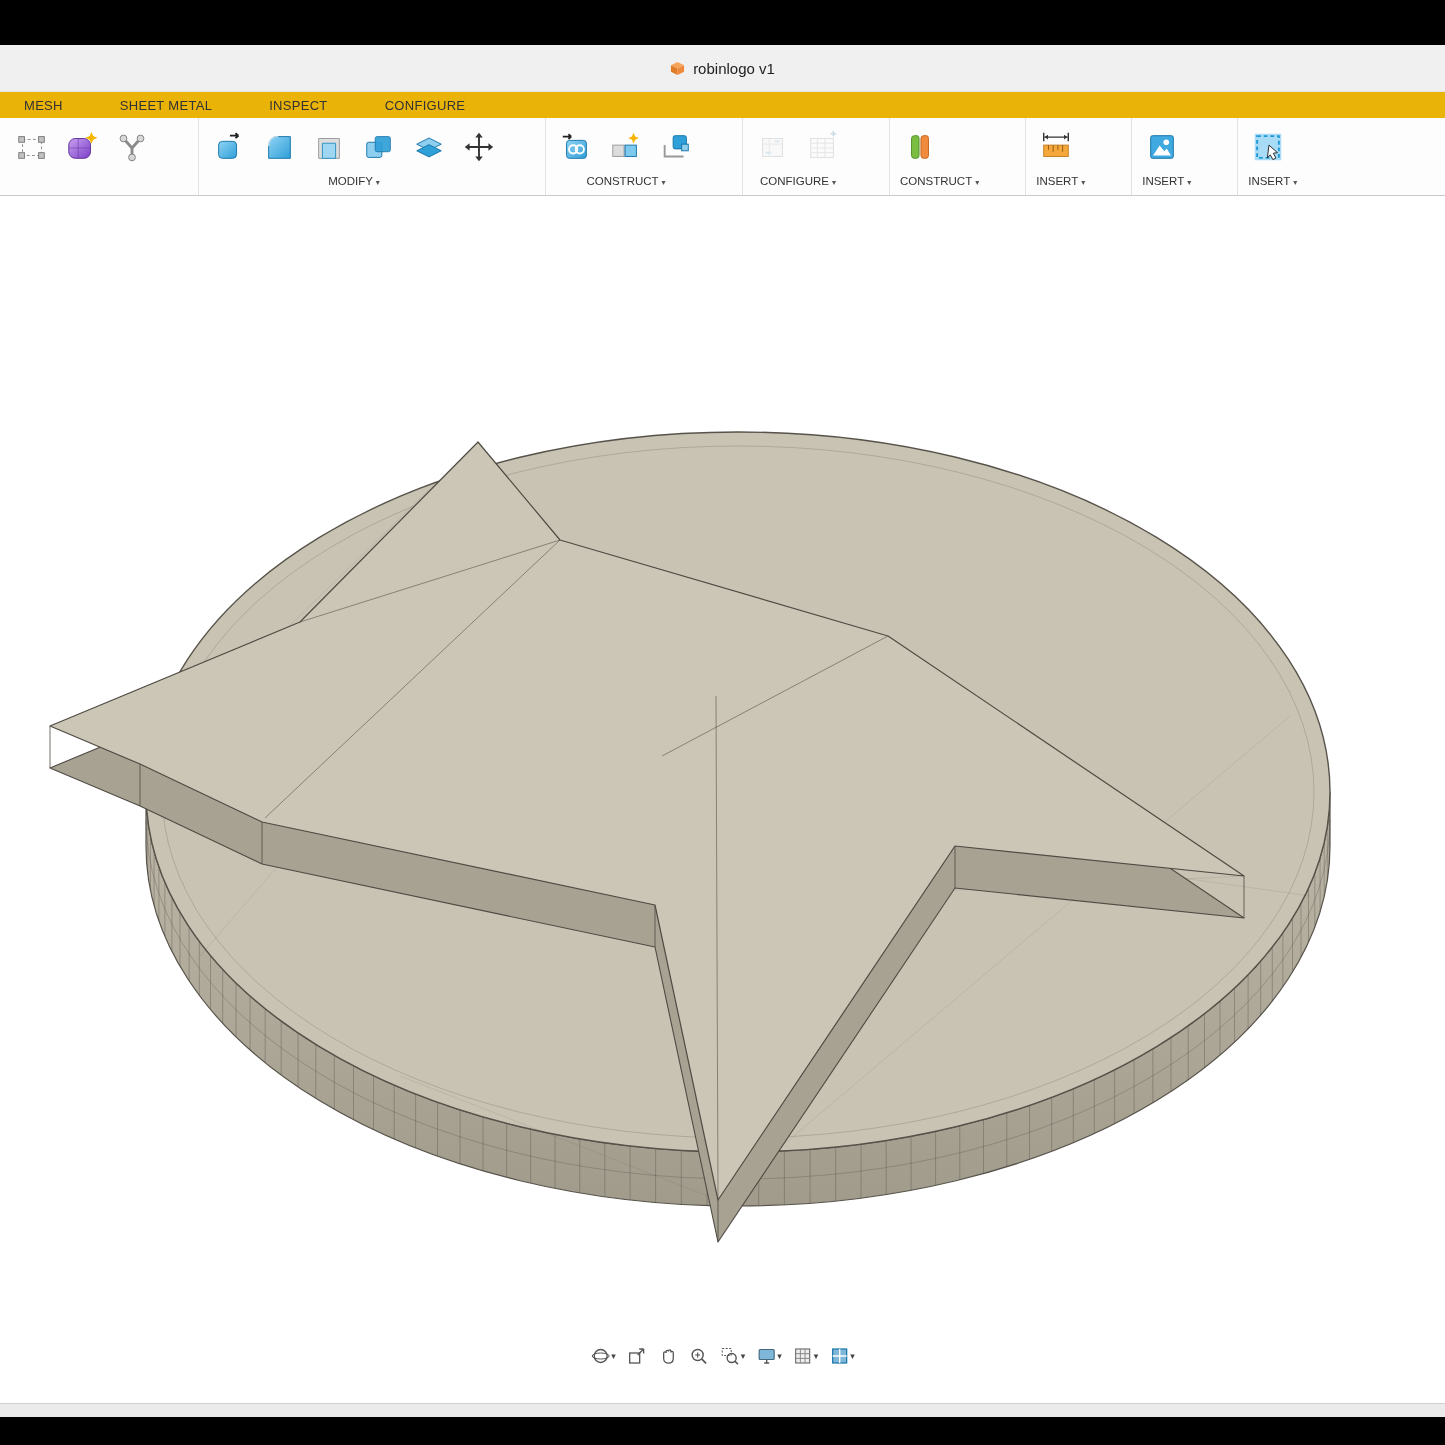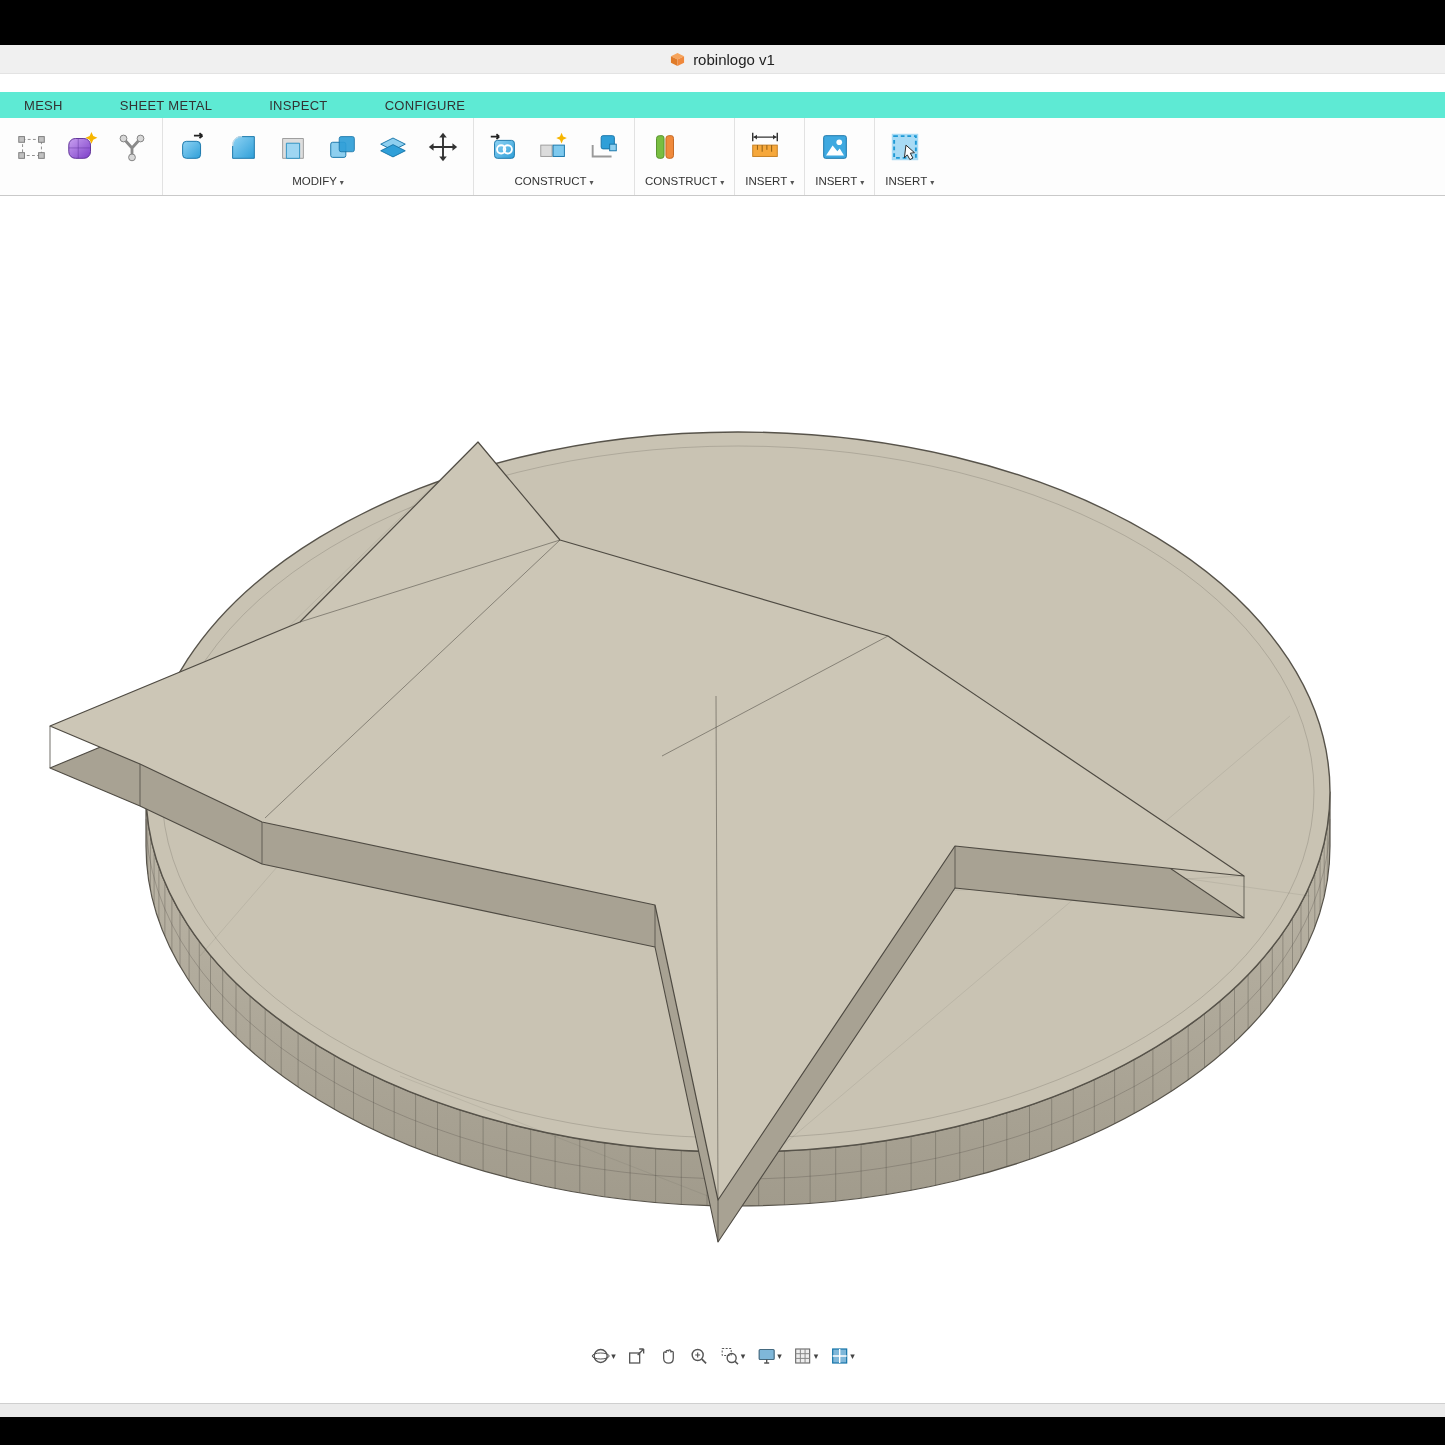--- a/index.html
+++ b/index.html
@@ -2,30 +2,30 @@
 <html><head>
 <meta charset="utf-8">
 <style>
   * { box-sizing: border-box; margin: 0; padding: 0; }
   html,body { width:1445px; height:1445px; overflow:hidden; background:#fff;
     font-family:"Liberation Sans", sans-serif; }
   .abs { position:absolute; }
 
   .top-black { left:0; top:0; width:1445px; height:45px; background:#000; }
 
-  .doc-bar { left:0; top:45px; width:1445px; height:29px; background:#f0f0f0;
+  .doc-bar { left:0; top:45px; width:1445px; height:47px; background:#f0f0f0;
     border-bottom:1px solid #e3e3e3; display:flex; align-items:center; justify-content:center; gap:8px; }
   .doc-title { font-size:15px; color:#222; }
 
-  .tabs-row { left:0; top:92px; width:1445px; height:26px; background:#5eead4;
+  .tabs-row { left:0; top:92px; width:1445px; height:26px; background:#eab308;
     display:flex; align-items:center; padding-left:24px; gap:57px; }
   .tab { font-size:13px; color:#333; letter-spacing:.3px; cursor:default; }
 
   .ribbon { left:0; top:118px; width:1445px; height:78px; background:#fdfdfd;
-    border-bottom:1px solid #c9c9c9; display:flex; align-items:stretch; padding-left:2px; }
+    border-bottom:1px solid #c9c9c9; display:flex; align-items:stretch; padding-left:2px;gap:36px; }
   .group { display:flex; flex-direction:column; padding:3px 10px 2px; border-left:1px solid #e2e2e2; }
   .group:first-child { border-left:none; }
   .group-icons { display:flex; align-items:center; gap:10px; height:52px; }
   .tool { width:40px; height:40px; display:flex; align-items:center; justify-content:center; border-radius:3px; }
   .tool.disabled { opacity:.55; }
   .group-label { text-align:center; font-size:11.5px; color:#333; margin-top:2px; white-space:nowrap; }
   .caret { font-size:8px; color:#555; margin-left:3px; }
 
   .viewport { left:0; top:196px; width:1445px; height:1207px; }
 
@@ -173,20 +173,39 @@
         <svg width="34" height="34" viewBox="0 0 36 36">
           <path d="M6 16 v12 h20" stroke="#999" stroke-width="2" fill="none"></path>
           <rect x="15" y="6" width="14" height="14" rx="2" fill="#2f9fd8" stroke="#1574a8"></rect>
           <rect x="24" y="15" width="7" height="7" fill="#8ecfef" stroke="#1574a8"></rect>
         </svg>
       </div>
     </div>
     <div class="group-label"><span>CONSTRUCT</span><span class="caret">▾</span></div>
   </div>
 
+  <div class="group">
+    <div class="group-icons">
+      <div class="tool disabled">
+        <svg width="34" height="34" viewBox="0 0 36 36">
+          <rect x="7" y="9" width="21" height="19" fill="#f4f4f4" stroke="#c6c6c6"></rect>
+          <path d="M7 15 h21 M14 9 v19" stroke="#d8d8d8"></path>
+          <path d="M10 24 h6 M20 12 h5" stroke="#bcd6e6" stroke-width="2"></path>
+        </svg>
+      </div>
+      <div class="tool disabled">
+        <svg width="34" height="34" viewBox="0 0 36 36">
+          <rect x="5" y="9" width="24" height="20" fill="#fafafa" stroke="#c6c6c6"></rect>
+          <path d="M5 14 h24 M5 19 h24 M5 24 h24 M12 9 v20 M20 9 v20" stroke="#d2d2d2"></path>
+          <path d="M26 4 h6 M29 1 v6" stroke="#9bbfd4" stroke-width="1.6"></path>
+        </svg>
+      </div>
+    </div>
+    <div class="group-label"><span>CONFIGURE</span><span class="caret">▾</span></div>
+  </div>
 
   <div class="group">
     <div class="group-icons">
       <div class="tool">
         <svg width="34" height="34" viewBox="0 0 36 36">
           <path d="M9 9 Q9 6 12 6 L15 6 Q17 6 17 9 L17 27 Q17 30 14 30 L12 30 Q9 30 9 27 Z" fill="#79be41" stroke="#55902c"></path>
           <path d="M19 9 Q19 6 22 6 L25 6 Q27 6 27 9 L27 27 Q27 30 24 30 L22 30 Q19 30 19 27 Z" fill="#f08a3c" stroke="#c26520"></path>
         </svg>
       </div>
     </div>

